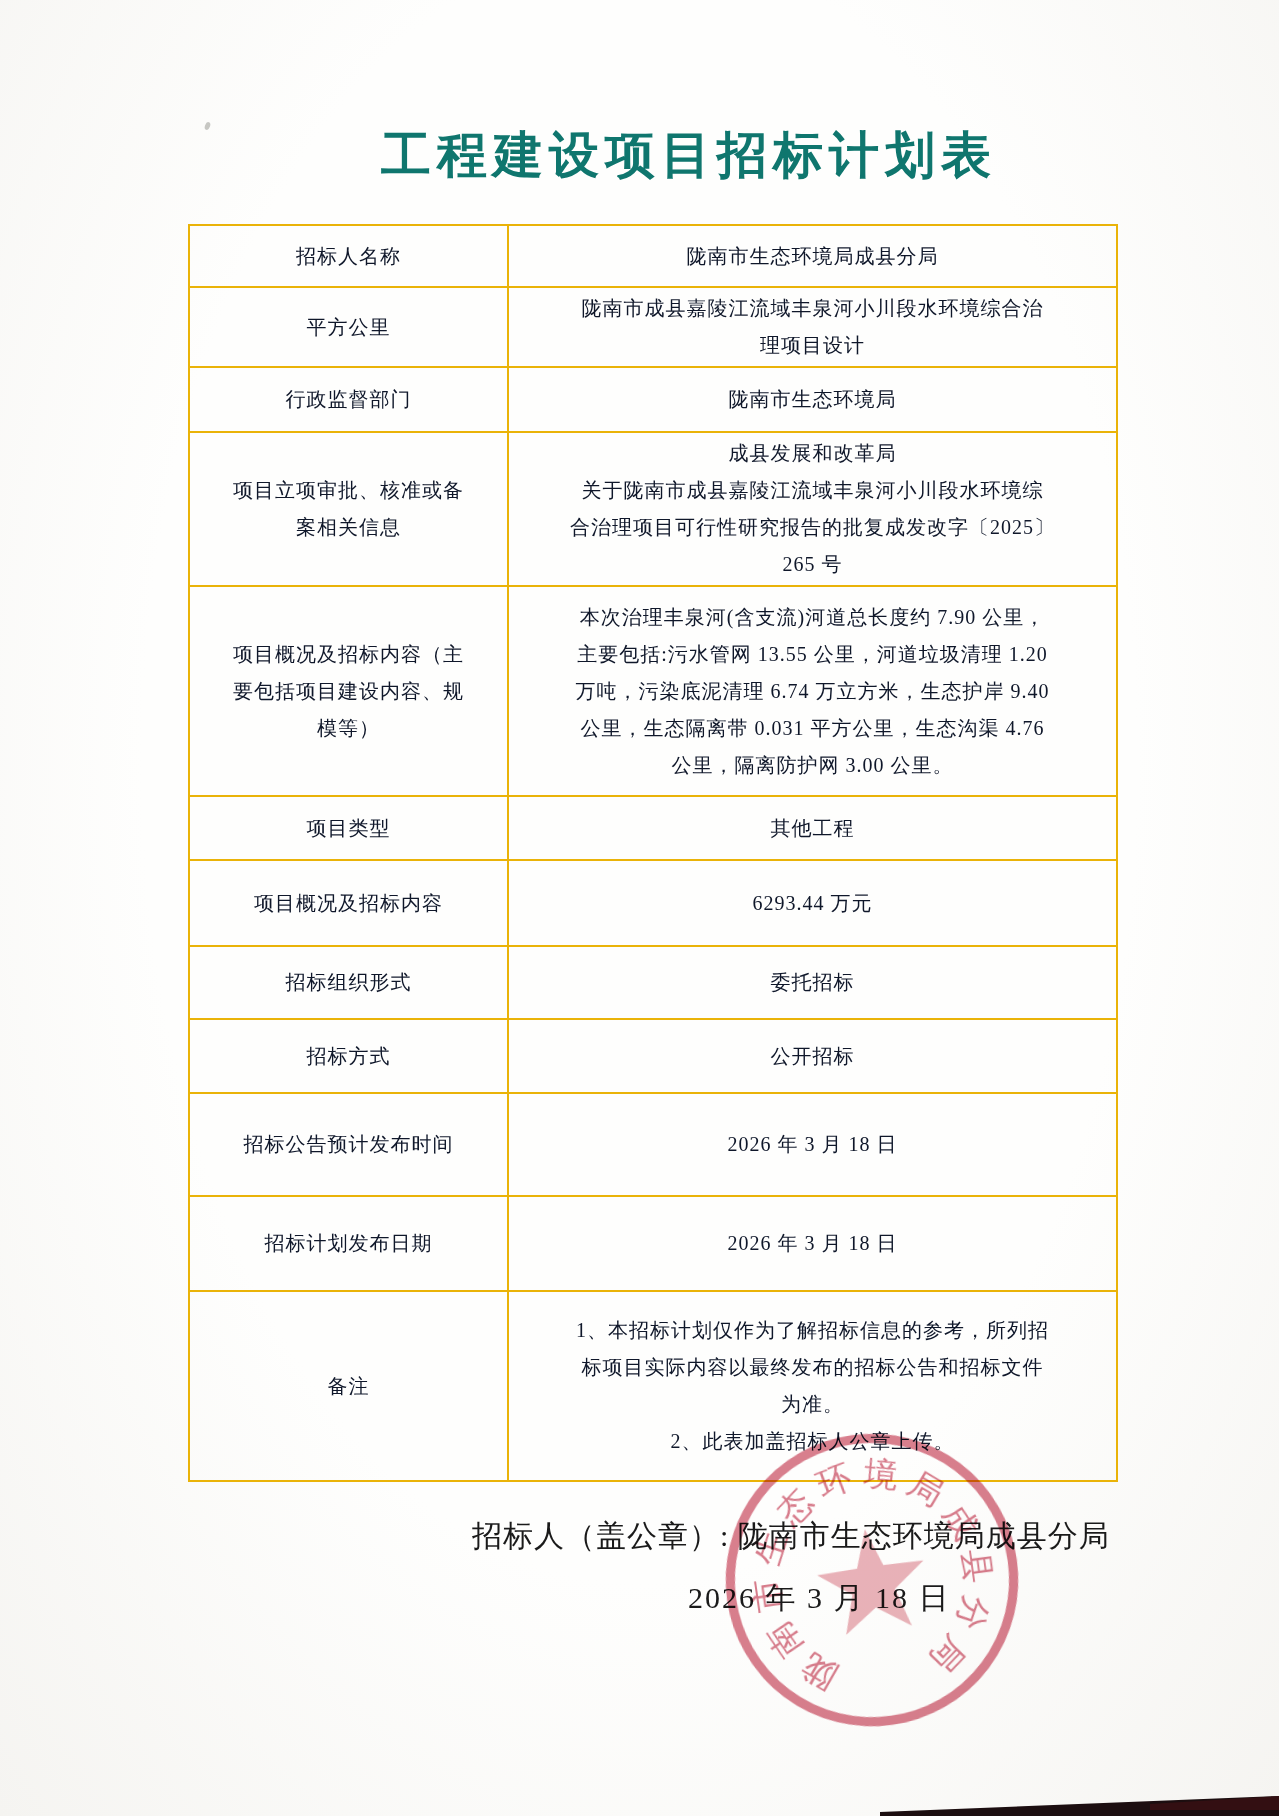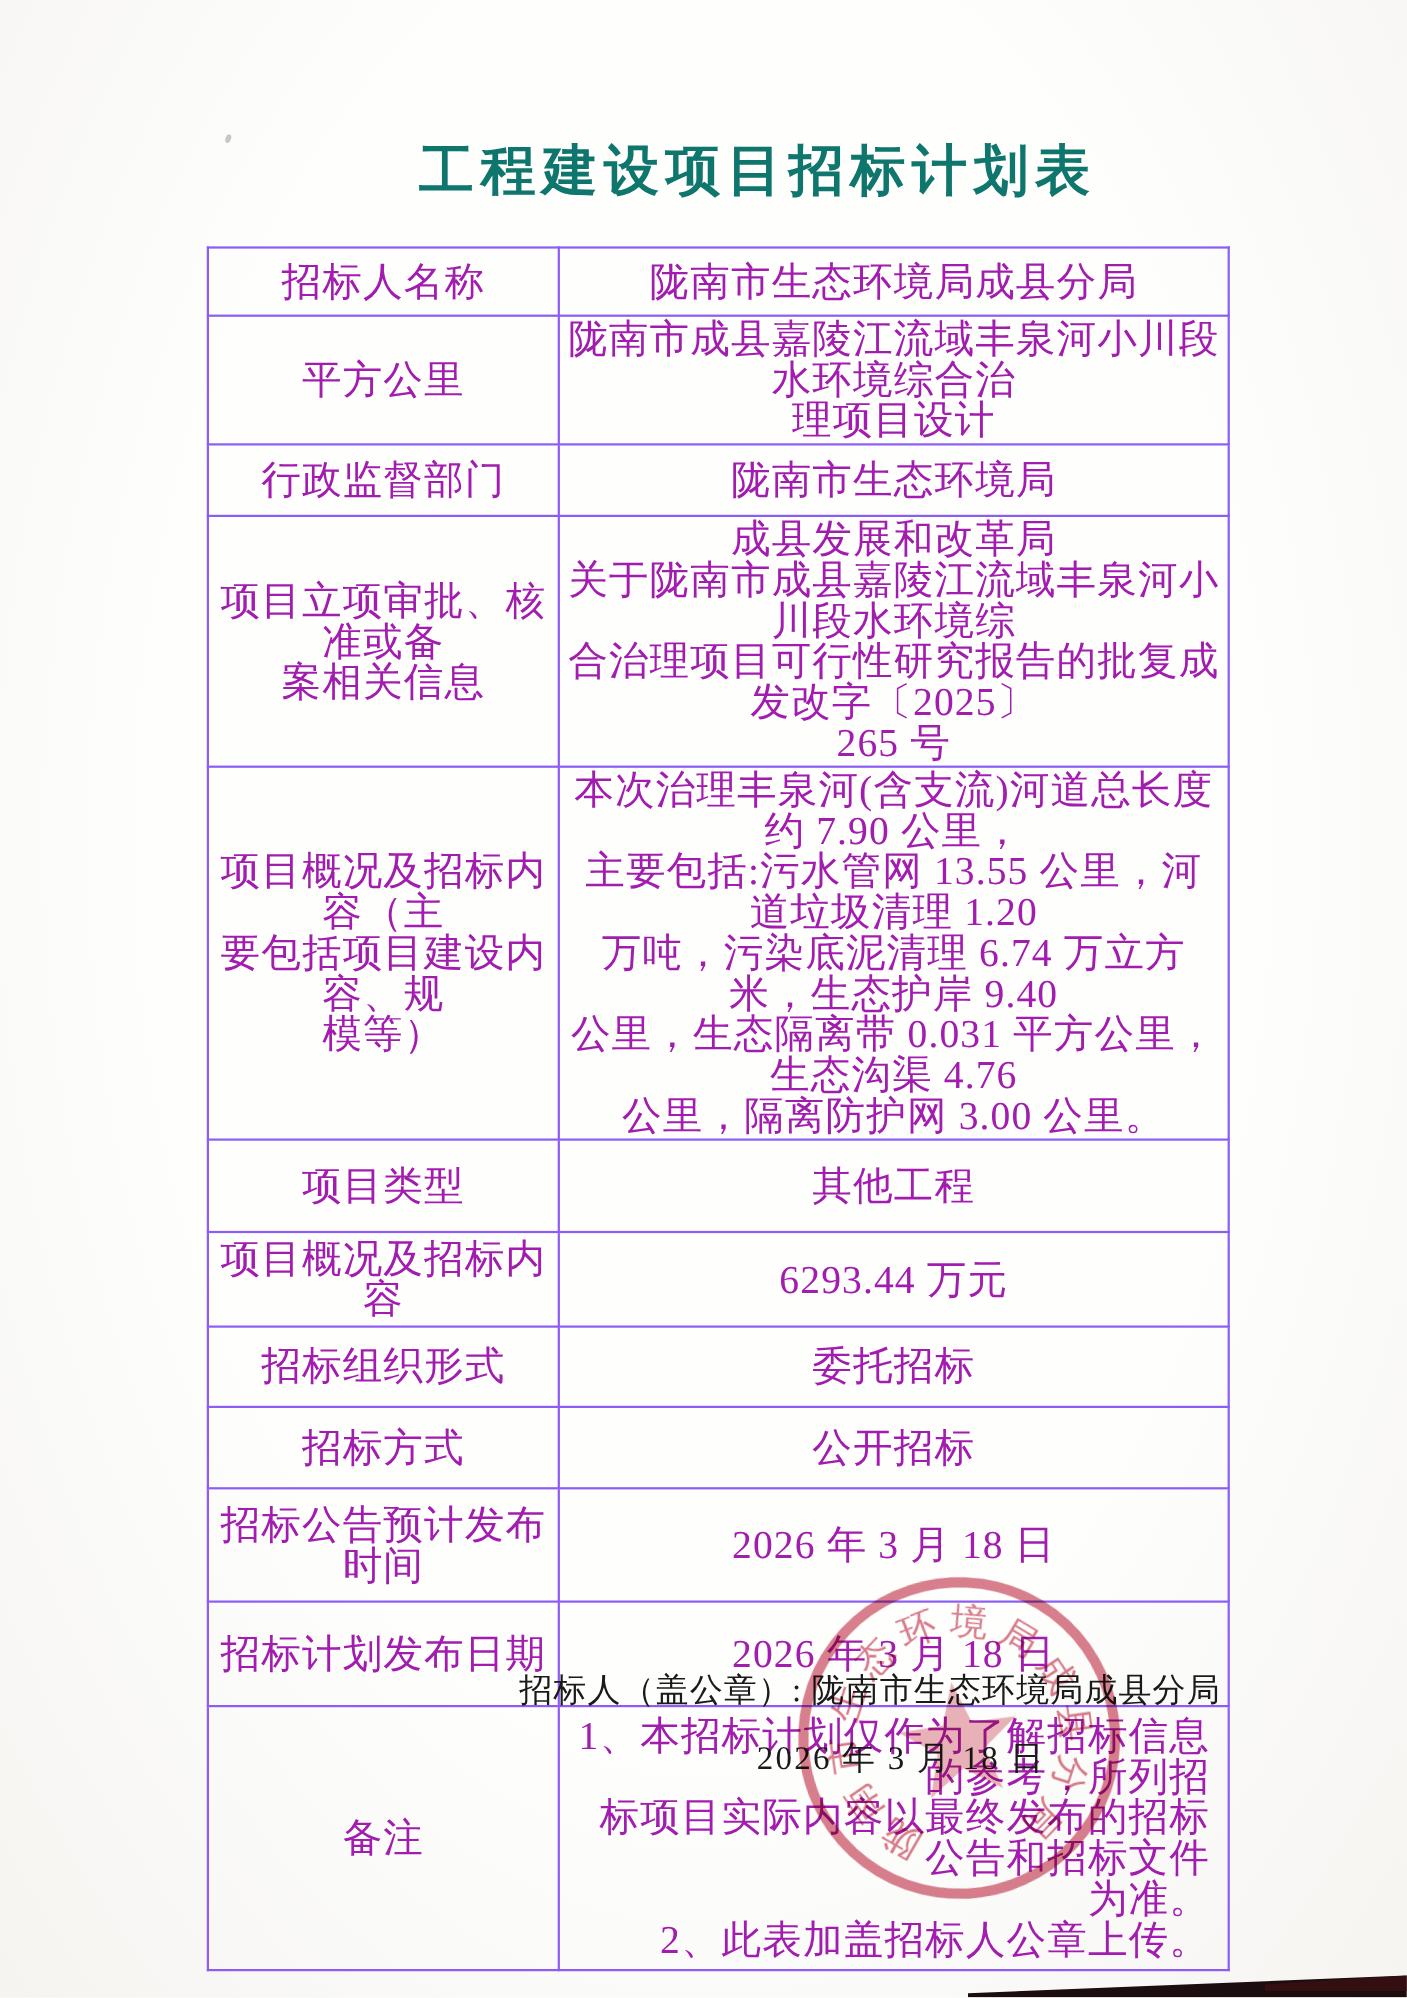--- a/index.html
+++ b/index.html
@@ -13,33 +13,33 @@
     position:absolute;left:188px;top:122px;width:928px;
     padding-left:74px;box-sizing:border-box;
     text-align:center;font-size:50px;font-weight:bold;letter-spacing:6px;
     color:#0f766e;
   }
   table.plan{
     position:absolute;left:188px;top:224px;width:928px;
     border-collapse:collapse;table-layout:fixed;
   }
   table.plan td{
-    border:2px solid #8b5cf6;
-    font-size:36px;line-height:37px;letter-spacing:1px;
+    border:2px solid #eab308;
+    font-size:20px;line-height:37px;letter-spacing:1px;
     text-align:center;vertical-align:middle;
-    white-space:pre-line;color:#a21caf;
+    white-space:pre-line;color:#0f172a;
     padding:2px 6px;box-sizing:border-box;
   }
   td.lbl{width:319px;}
   td.val{width:609px;}
   tr.r0 td{height:62px;} tr.r1 td{height:70px;} tr.r2 td{height:65px;}
-  tr.r3 td{height:145px;} tr.r4 td{height:210px;} tr.r5 td{height:84px;}
+  tr.r3 td{height:145px;} tr.r4 td{height:210px;} tr.r5 td{height:64px;}
   tr.r6 td{height:86px;} tr.r7 td{height:73px;} tr.r8 td{height:74px;}
   tr.r9 td{height:103px;} tr.r10 td{height:95px;margin-top:36px;} tr.r11 td{height:159px;}
-  tr.r11 td.val{text-align:right;padding:8px 16px;}
+  tr.r11 td.val{text-align:center;padding:20px 16px;}
   .sig-line{
     position:absolute;left:472px;top:1516px;font-size:30px;letter-spacing:1px;color:#1a1a1a;
   }
   .sig-date{
     position:absolute;left:688px;top:1578px;font-size:30px;letter-spacing:2px;color:#1a1a1a;
   }
   .seal{
     position:absolute;left:718px;top:1426px;width:308px;height:308px;
     mix-blend-mode:multiply;opacity:.88;filter:blur(.4px);
     transform:rotate(-8deg);

